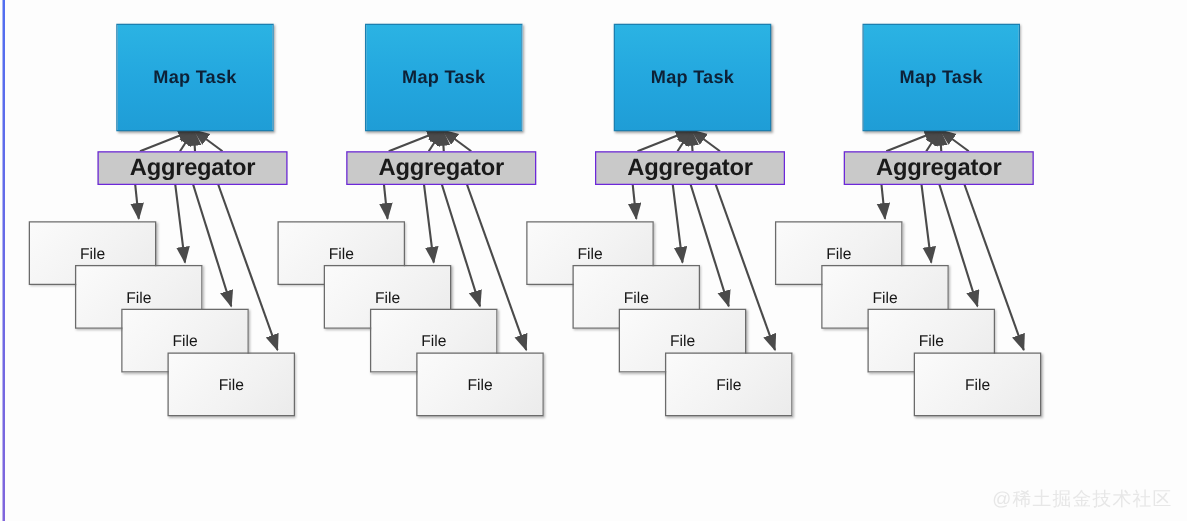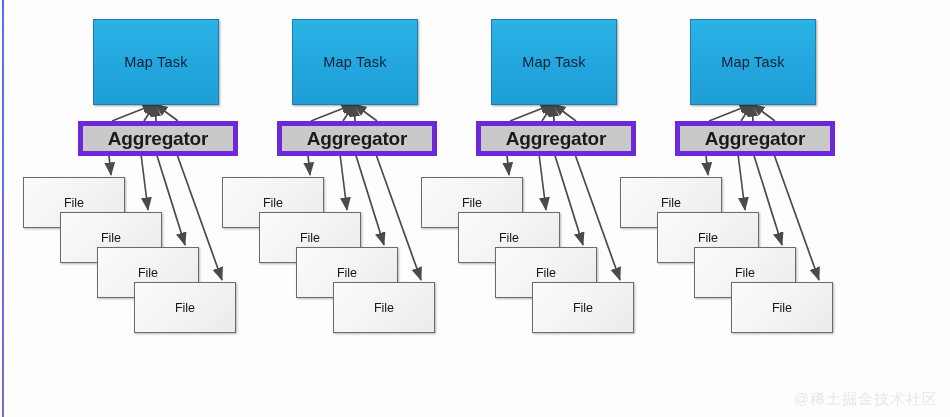--- a/index.html
+++ b/index.html
@@ -39,30 +39,30 @@
     position: absolute;
     width: 124px;
     height: 84px;
     background: linear-gradient(to bottom, #2BB3E3 0%, #23A6DE 55%, #1F9DD6 100%);
     border: 1px solid #1b7fb0;
     box-shadow: 1px 1px 2px rgba(0,0,0,.35);
     display: flex;
     align-items: center;
     justify-content: center;
     color: #0d2137;
-    font-weight: normal;
+    font-weight: bold;
     font-size: 14.5px;
     letter-spacing: .2px;
   }
   .aggregator {
     position: absolute;
     width: 150px;
     height: 25px;
     background: #c9c9c9;
-    border: 5px solid #6d28d9;
+    border: 1px solid #6d28d9;
     display: flex;
     align-items: center;
     justify-content: center;
     color: #1a1a1a;
     font-weight: bold;
     font-size: 19px;
     letter-spacing: -.2px;
     text-align: right;
   }
   .file-box {

